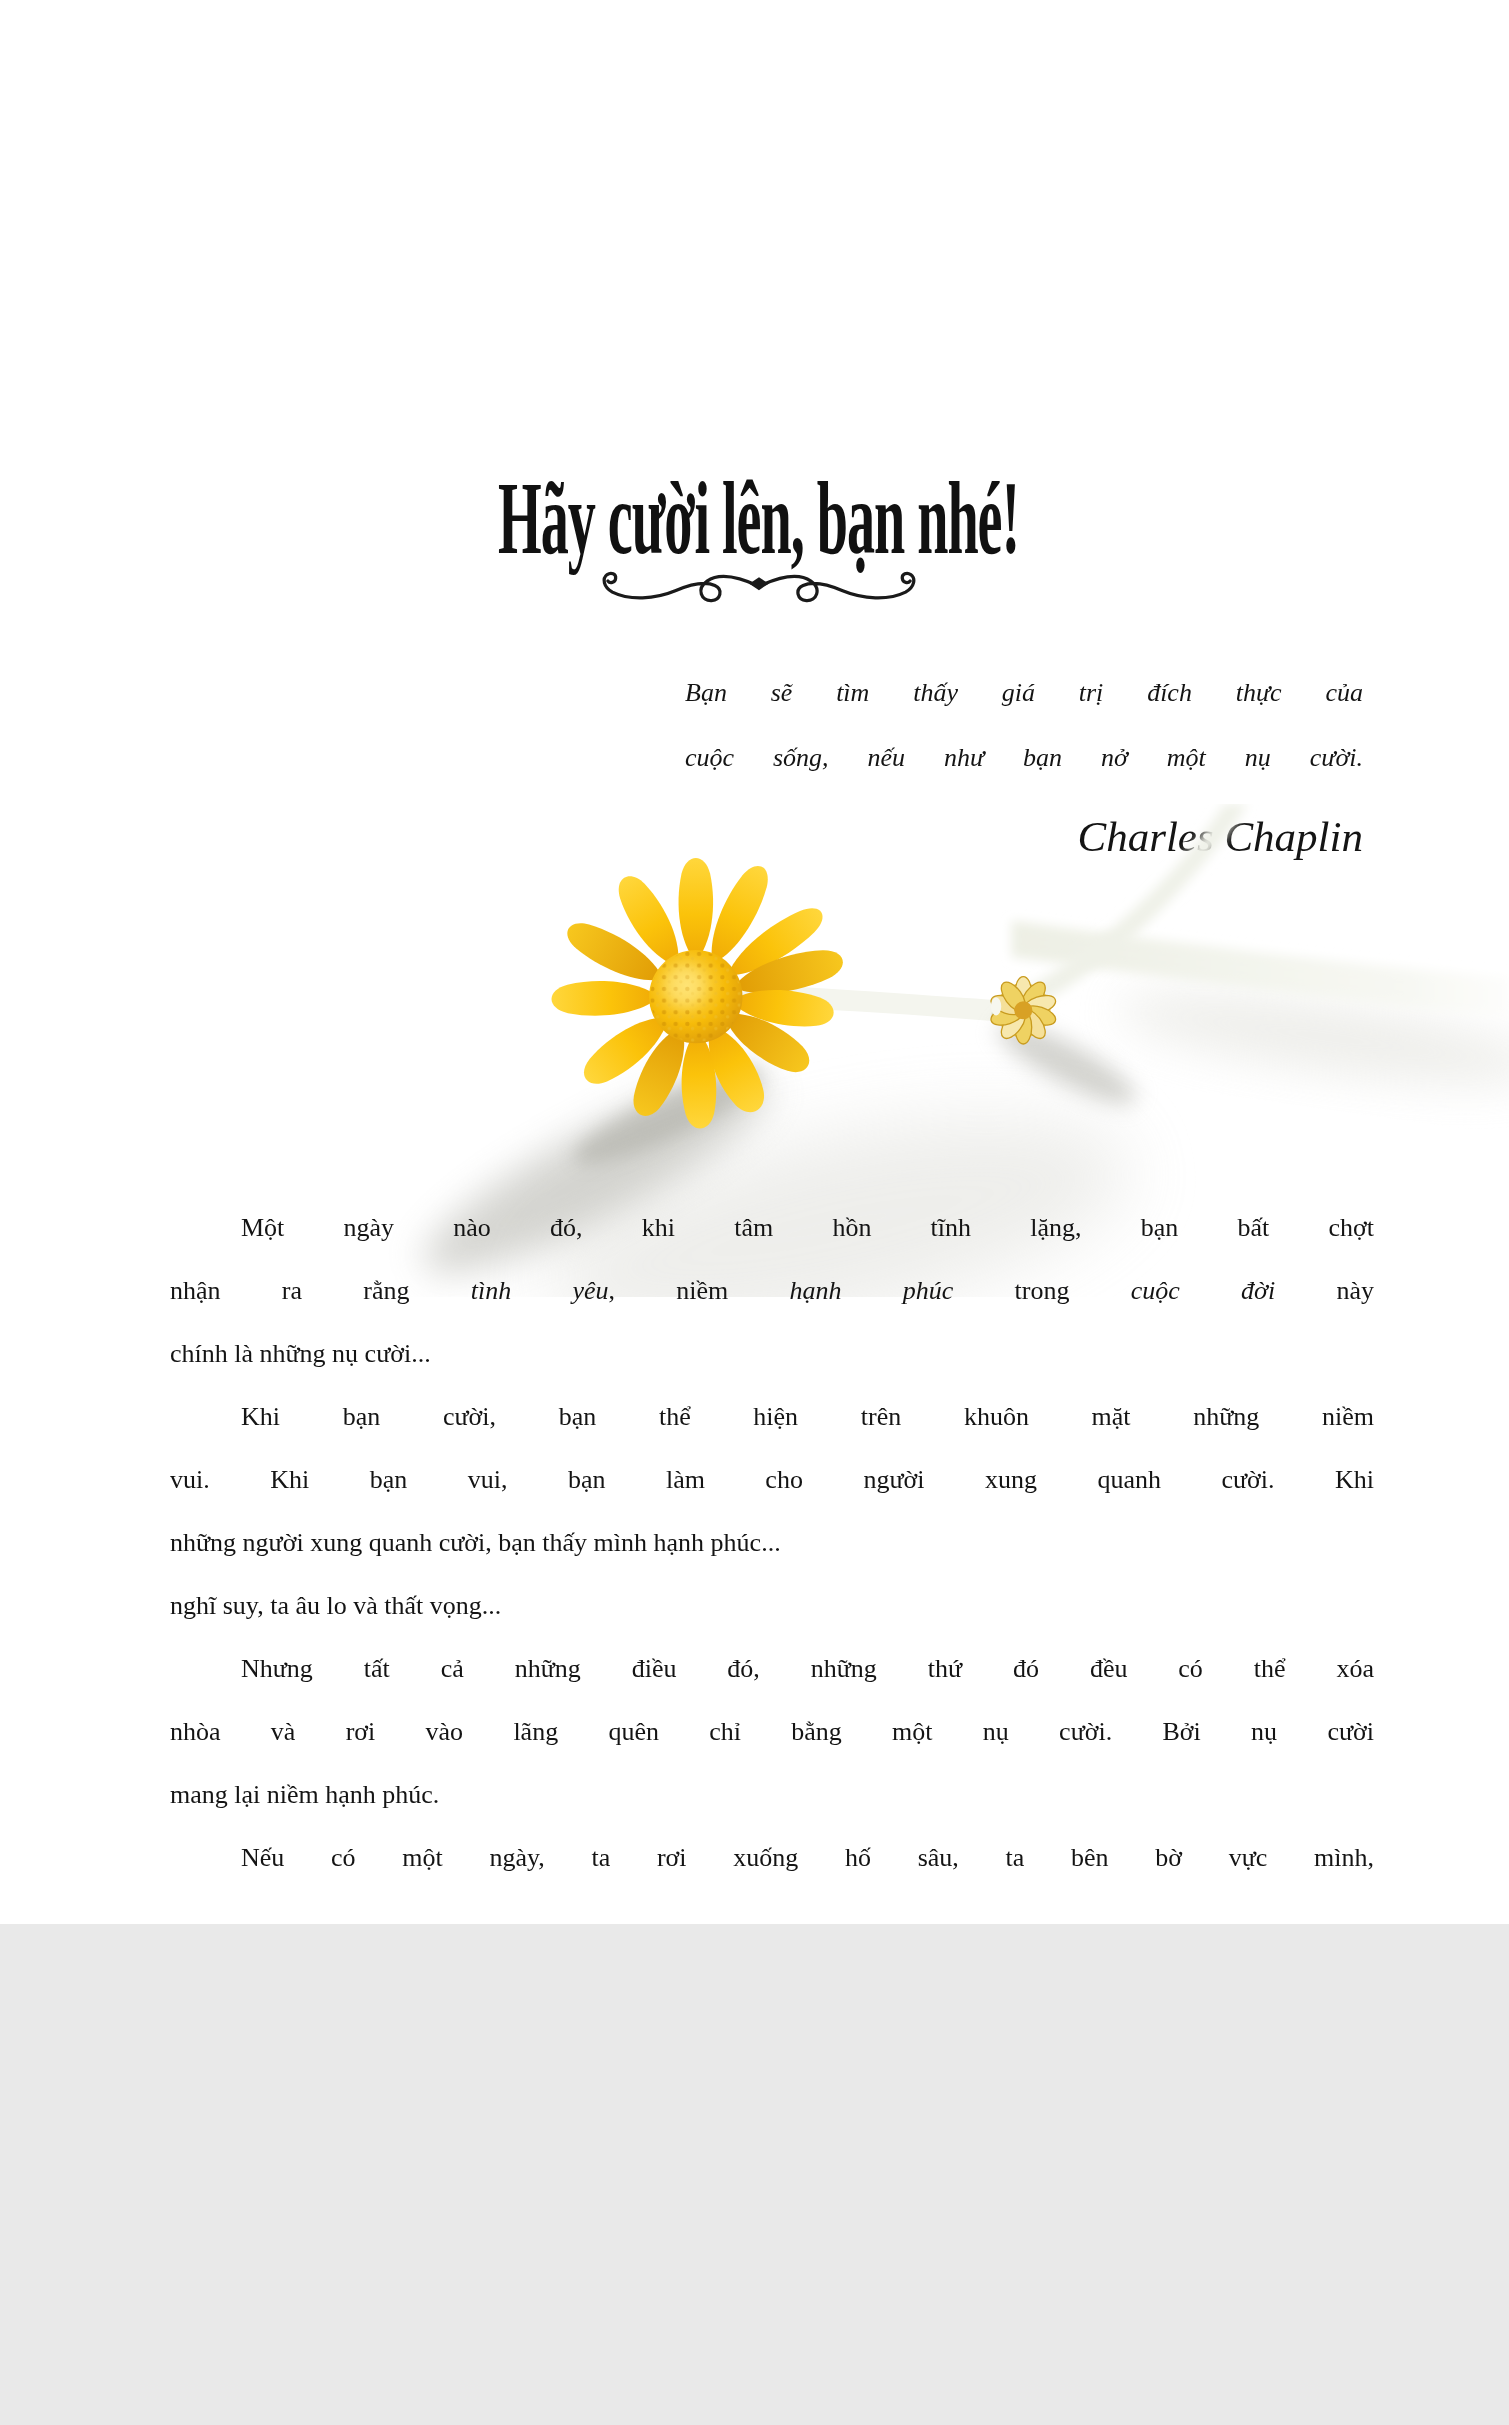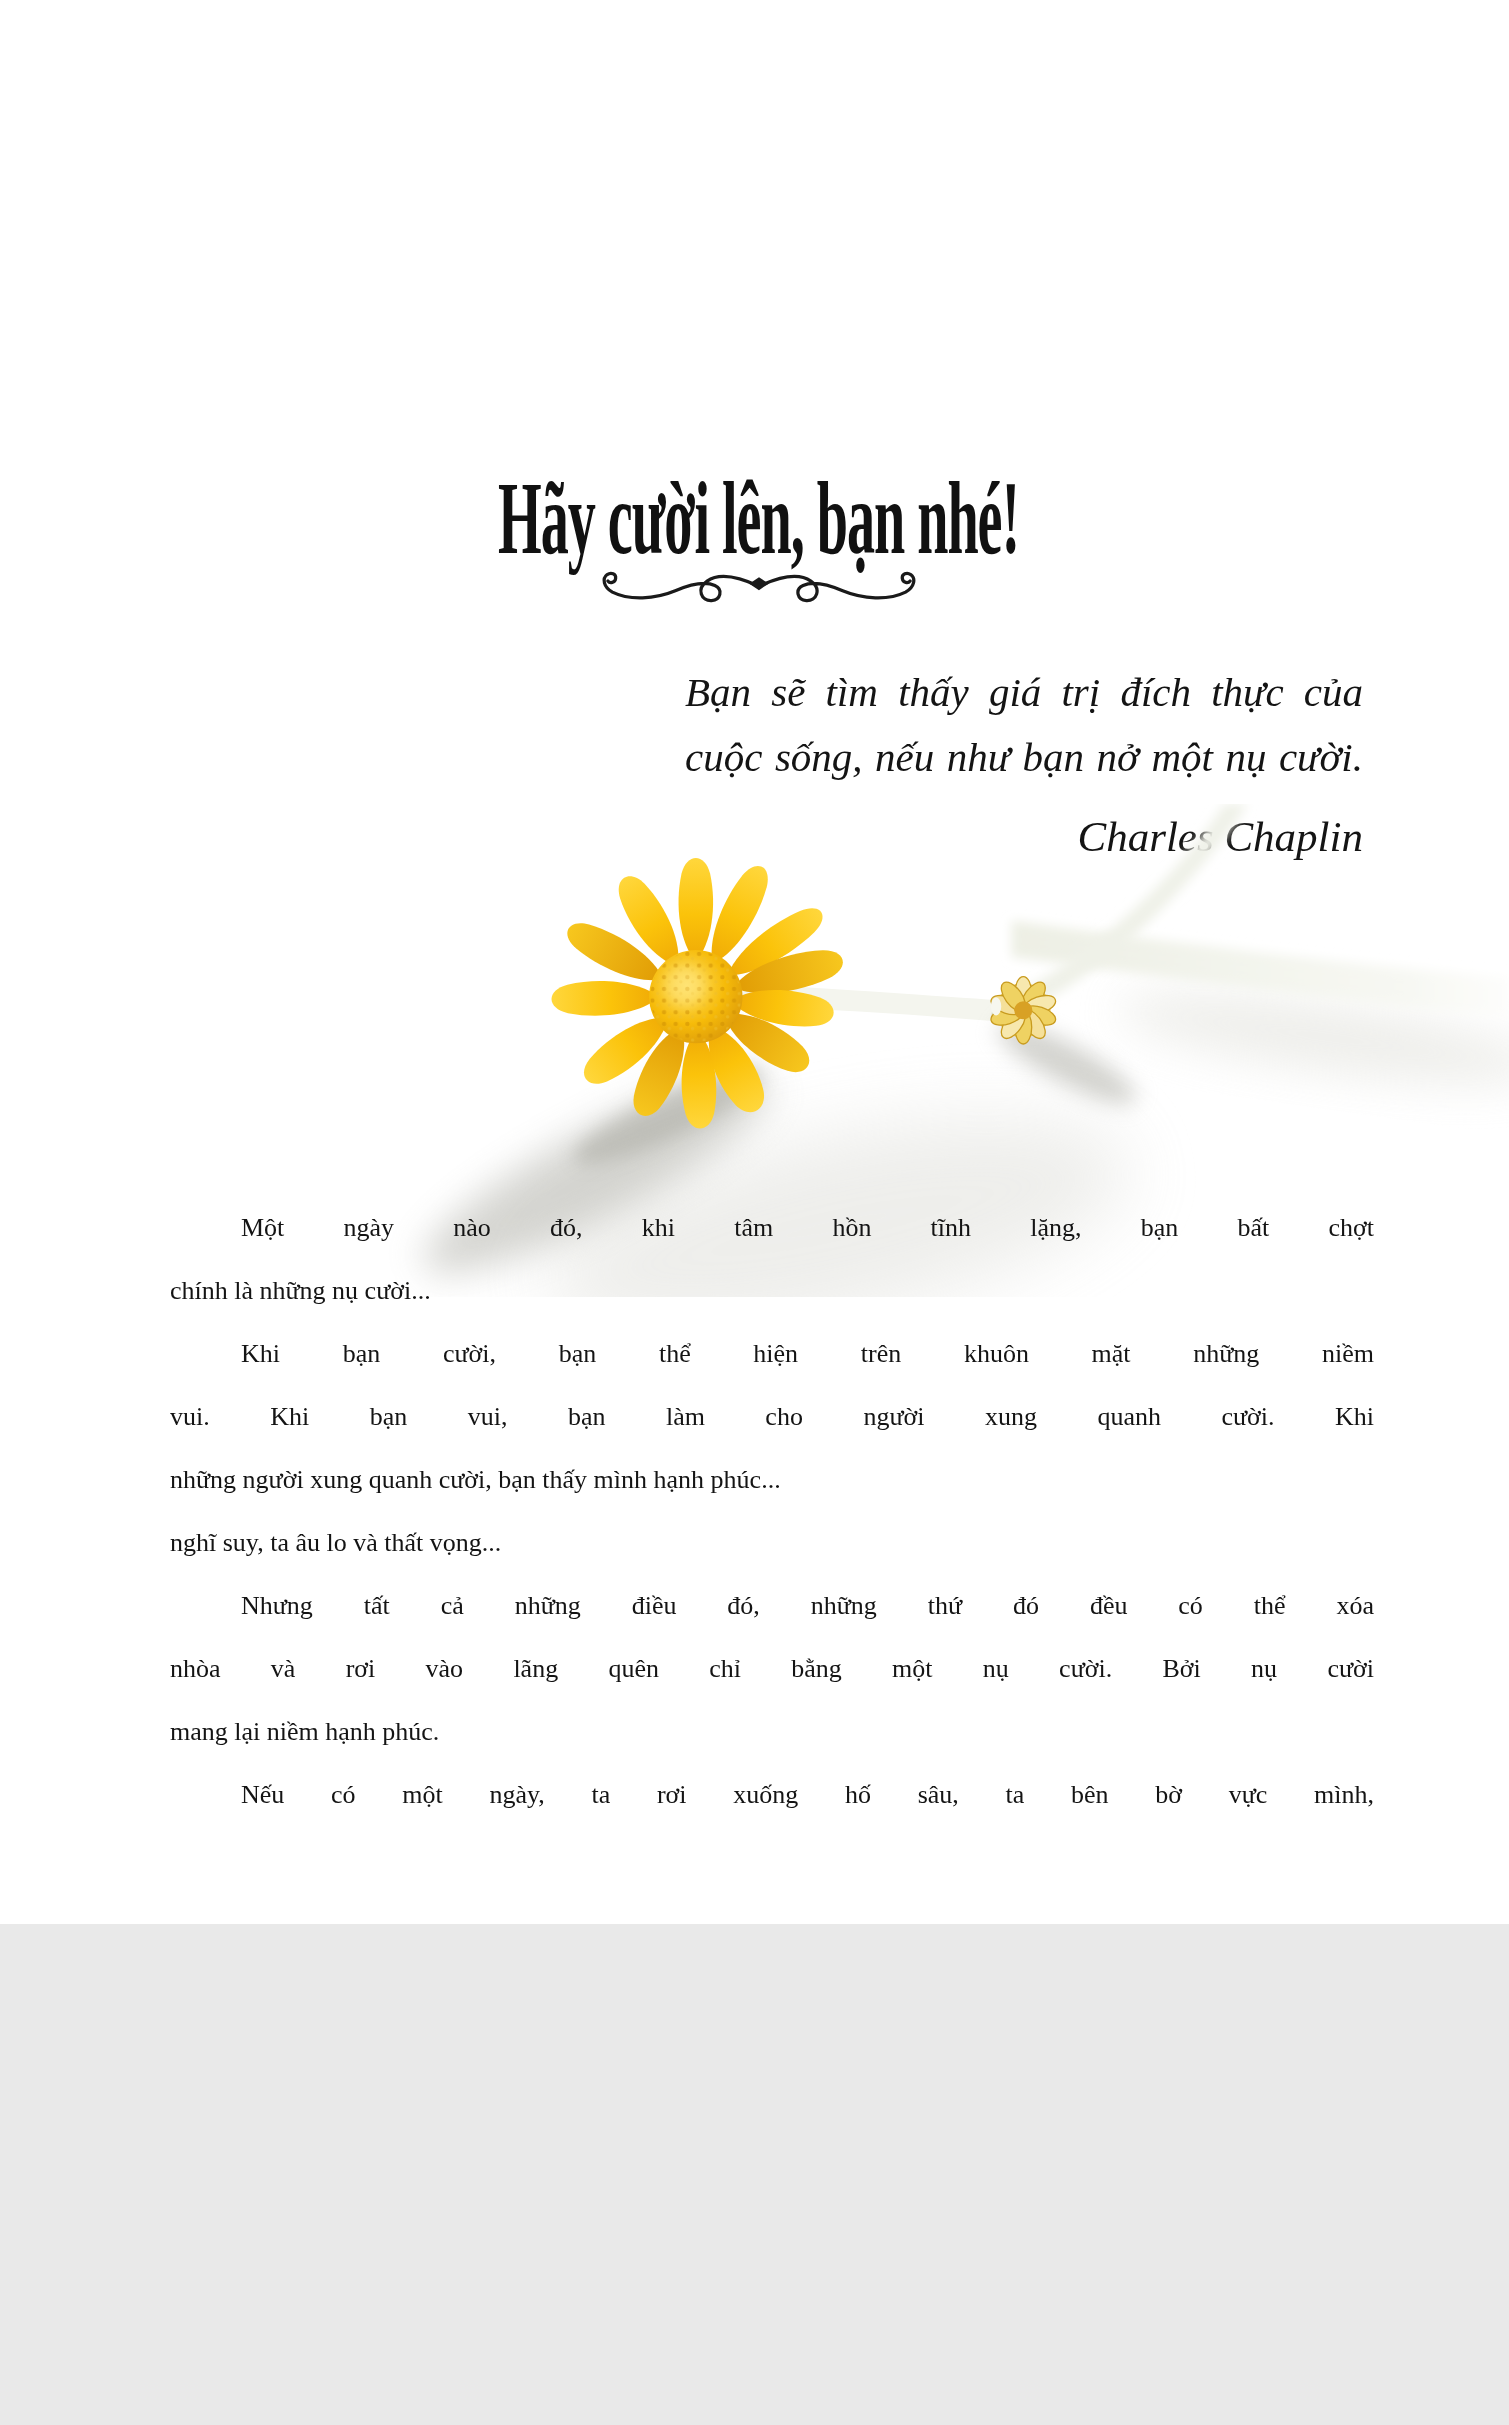--- a/index.html
+++ b/index.html
@@ -5,21 +5,21 @@
   html,body{margin:0;padding:0;background:#e9e9e9;}
   .page{position:relative;width:1509px;height:1924px;background:#ffffff;overflow:hidden;
         font-family:"Liberation Serif", serif;color:#141414;padding-left:8px;}
   
   .title{position:absolute;top:458px;left:0;width:100%;text-align:center;white-space:nowrap;}
   .title-inner{display:inline-block;font-size:104px;font-weight:700;letter-spacing:-1.9px;
                transform:scaleX(.54);transform-origin:center top;color:#111;}
   .title-flourish{position:absolute;top:559px;left:50%;transform:translateX(-50%);width:397px;height:54px;}
   
   .epigraph{position:absolute;top:660px;left:685px;width:678px;font-style:italic;}
-  .q-line{font-size:41px;line-height:65px;height:65px;text-align:justify;text-align-last:justify;}
+  .q-line{font-size:26px;line-height:65px;height:65px;text-align:justify;text-align-last:justify;}
   .q-attrib{font-size:43px;line-height:65px;text-align:right;margin-top:14.3px;}
   
   .photo{position:absolute;top:804px;left:0;width:1509px;height:493px;margin:0;z-index:0;}
   .photo svg{display:block;width:100%;height:100%;}
   
   .body-copy{position:absolute;top:1196px;left:170px;width:1204px;z-index:2;font-size:26px;}
   .body-copy p{margin:0;padding:0;}
   .bl{height:63px;line-height:63px;text-align:justify;text-align-last:justify;}
   .bl.last{text-align-last:left;}
   .bl.ind{text-indent:71px;}
@@ -154,20 +154,21 @@
         </g>
         <circle r="14" fill="#D8A125"></circle>
         <ellipse cx="-42" cy="-6" rx="8" ry="14" fill="#F6F7EF"></ellipse>
       </g>
     </svg>
   </figure>
 
   <section class="body-copy">
     <p>
       <span class="bl ind" style="display:block"><span>Một ngày nào đó, khi tâm hồn tĩnh lặng, bạn bất chợt</span></span>
+      <span class="bl" style="display:block"><span>nhận ra rằng </span><span class="it">tình yêu</span><span>, niềm </span><span class="it">hạnh phúc</span><span> trong </span><span class="it">cuộc đời</span><span> này</span></span>
       <span class="bl last" style="display:block"><span>chính là những nụ cười...</span></span>
     </p>
     <p>
       <span class="bl ind" style="display:block"><span>Khi bạn cười, bạn thể hiện trên khuôn mặt những niềm</span></span>
       <span class="bl" style="display:block"><span>vui. Khi bạn vui, bạn làm cho người xung quanh cười. Khi</span></span>
       <span class="bl last" style="display:block"><span>những người xung quanh cười, bạn thấy mình hạnh phúc...</span></span>
     </p>
     <p>
       <span class="bl last" style="display:block"><span>nghĩ suy, ta âu lo và thất vọng...</span></span>
     </p>

